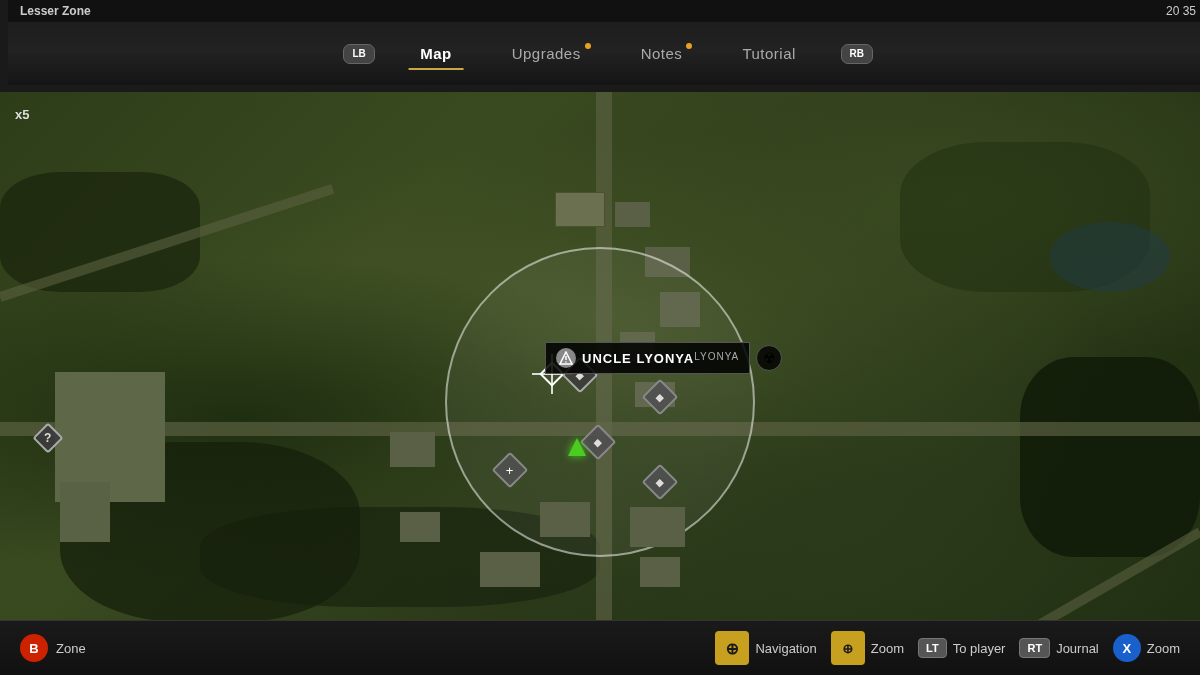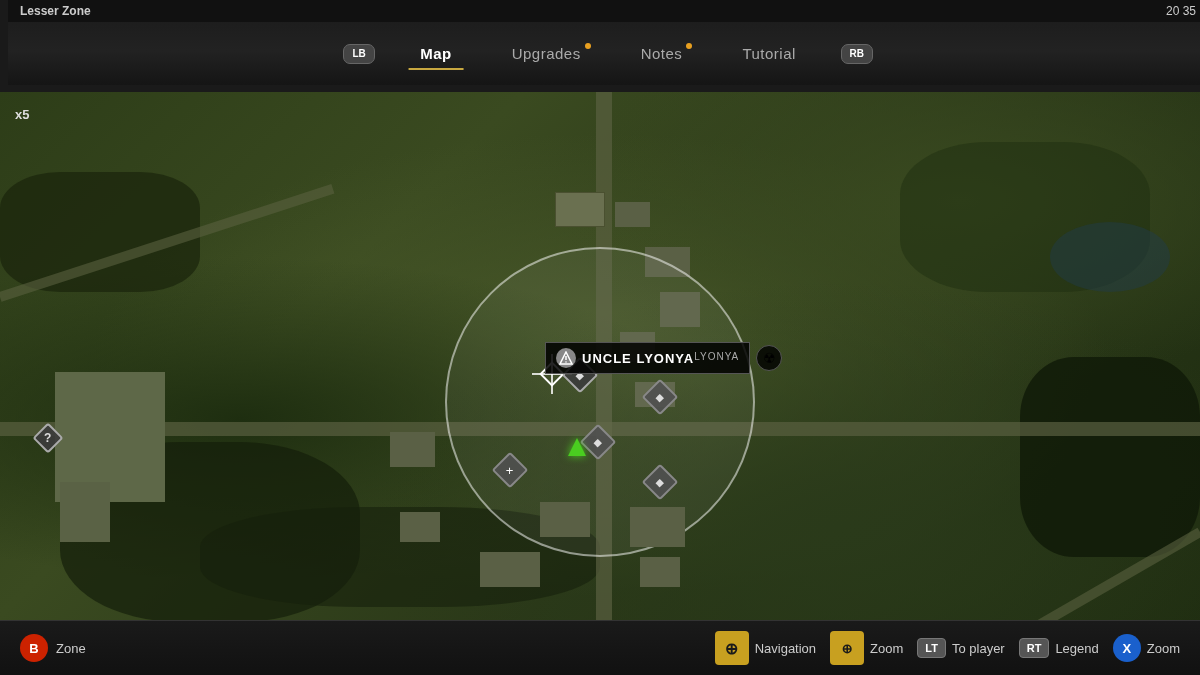--- a/index.html
+++ b/index.html
@@ -542,21 +542,21 @@
       <span class="ctrl-label">Zoom</span>
     </div>
 
     <div class="ctrl-group">
       <div class="btn-shoulder">LT</div>
       <span class="ctrl-label">To player</span>
     </div>
 
     <div class="ctrl-group">
       <div class="btn-shoulder">RT</div>
-      <span class="ctrl-label">Legend</span>
+      <span class="ctrl-label">Journal</span>
     </div>
 
     <div class="ctrl-group">
       <div class="ctrl-btn btn-x">X</div>
       <span class="ctrl-label">Zoom</span>
     </div>
   </div>
 </div>
 
 </body></html>

